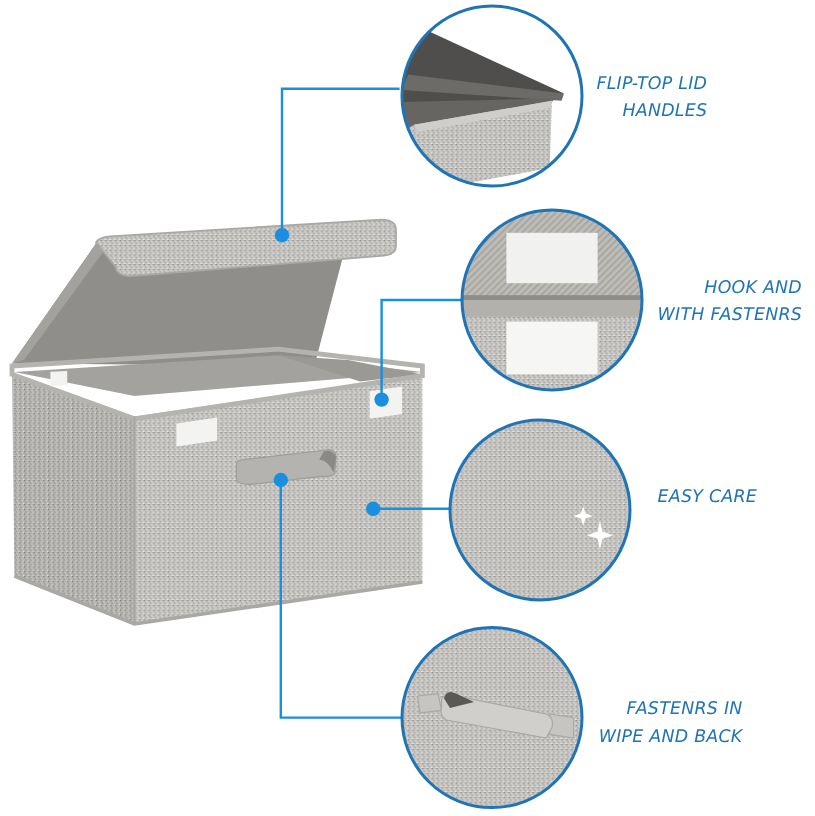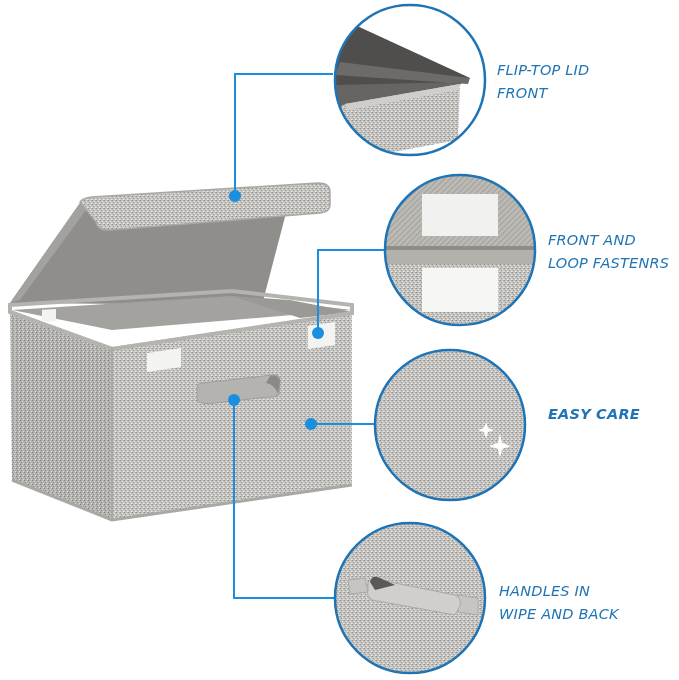--- a/index.html
+++ b/index.html
@@ -1,20 +1,20 @@
 <!DOCTYPE html>
 <html><head>
   <meta charset="utf-8">
   <style>
     html, body { margin: 0; padding: 0; }
     body {
       width: 679px; height: 680px; background: #ffffff; position: relative; overflow: hidden;
       font-family: "DejaVu Sans", sans-serif;
     }
-    .canvas { position: absolute; left: 0; top: 0; width: 679px; height: 520px; }
+    .canvas { position: absolute; left: 0; top: 0; width: 679px; height: 520px; text-align: right; }
     svg.art { position: absolute; left: 0; top: 0; width: 679px; height: 680px; }
     .label {
       position: absolute;
       color: #1f74b5;
       font-style: italic;
       font-size: 14.5px;
       line-height: 23px;
       letter-spacing: 0.2px;
       white-space: nowrap;
     }
@@ -143,30 +143,30 @@
         <polygon points="458,595 478,598 478,615 458,612" fill="#c6c5c1" stroke="#a9a8a4" stroke-width="1"></polygon>
         <path d="M368,582 Q372,578 380,580 L455,595 Q462,598 460,606 L455,615 L372,600 Q366,596 368,590 Z" fill="#d0cfcb" stroke="#a9a8a4" stroke-width="1"></path>
         <path d="M370,582 Q372,574 380,578 L395,585 L375,590 Z" fill="#5a5956"></path>
       </g>
       <circle cx="410" cy="598" r="75" fill="none" stroke="#1f74b5" stroke-width="2.5"></circle>
     </g>
   </svg>
 
   <div class="label" style="left:497px; top:59px;">
     <span>FLIP-TOP LID</span>
-    <span>FRONT</span>
+    <span>HANDLES</span>
   </div>
 
   <div class="label" style="left:548px; top:229px;">
-    <span>FRONT AND</span>
-    <span>LOOP FASTENRS</span>
+    <span>HOOK AND</span>
+    <span>WITH FASTENRS</span>
   </div>
 
-  <div class="label" style="left:548px; top:403px;font-weight:bold;">
+  <div class="label" style="left:548px; top:403px;">
     <span>EASY CARE</span>
   </div>
 
   <div class="label" style="left:499px; top:580px;">
-    <span>HANDLES IN</span>
+    <span>FASTENRS IN</span>
     <span>WIPE AND BACK</span>
   </div>
 
 </div>
 
 </body></html>

